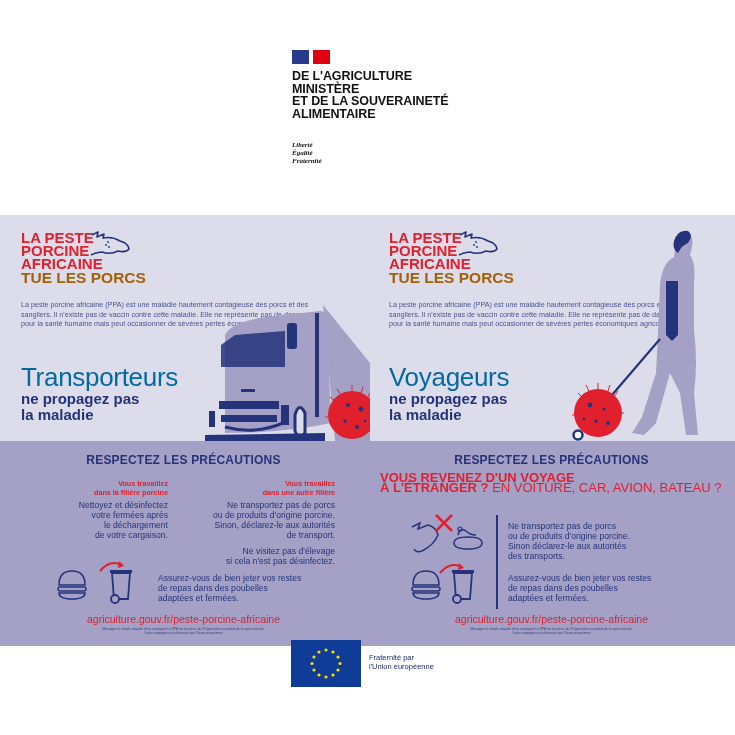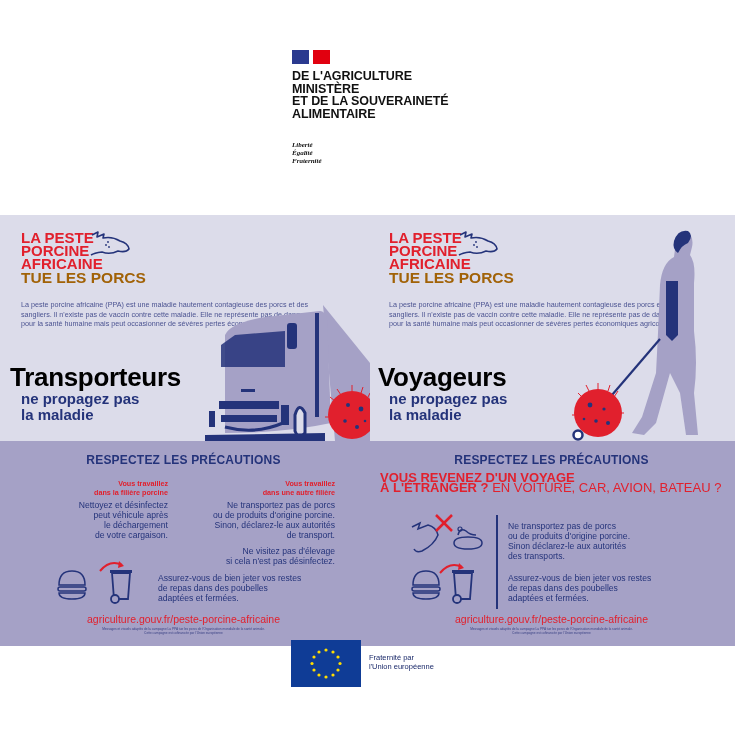--- a/index.html
+++ b/index.html
@@ -24,21 +24,21 @@
   .half.left { left: 0; }
   .half.right { left: 368px; }
 
   .headline { position: absolute; left: 21px; top: 16px; font-weight: 700; font-size: 15px; line-height: 13px; }
   .headline .red { color: #e1202d; display: block; }
   .headline .blue { color: #a16207; display: block; margin-top: 1px; font-size: 15.5px; }
   .pig-icon { position: absolute; left: 88px; top: 14px; width: 44px; height: 28px; }
 
   .intro { position: absolute; left: 21px; top: 85px; width: 290px; font-size: 7.2px; line-height: 9.5px; color: #4b5391; }
 
-  .audience { position: absolute; left: 10px; top: 148px; font-size: 26px; font-weight: 700; color: #000000; letter-spacing: -0.3px; line-height: 28px; }
+  .audience { position: absolute; left: 21px; top: 148px; font-size: 26px; font-weight: 400; color: #0369a1; letter-spacing: -0.3px; line-height: 28px; }
   .tagline { position: absolute; left: 21px; top: 176px; font-size: 15px; font-weight: 700; color: #24337a; line-height: 15.5px; }
 
   .illus { position: absolute; }
 
   .prec-title { position: absolute; left: 0; width: 367px; text-align: center; top: 238px; font-size: 12px; font-weight: 700; color: #24337a; letter-spacing: 0.2px; }
 
   .col { position: absolute; text-align: right; }
   .col-head { font-size: 7.2px; line-height: 9px; font-weight: 700; color: #e1202d; }
   .col-body { font-size: 8.6px; line-height: 10px; color: #24337a; margin-top: 3px; }
   .col-body2 { font-size: 8.6px; line-height: 10px; color: #24337a; margin-top: 6px; }
@@ -136,21 +136,21 @@
 
     <div class="prec-title">RESPECTEZ LES PRÉCAUTIONS</div>
 
     <div class="col" style="left:28px;top:264px;width:140px;">
       <div class="col-head">
         <div>Vous travaillez</div>
         <div>dans la filière porcine</div>
       </div>
       <div class="col-body">
         <div>Nettoyez et désinfectez</div>
-        <div>peut véhicule après</div>
+        <div>votre fermées après</div>
         <div>le déchargement</div>
         <div>de votre cargaison.</div>
       </div>
     </div>
 
     <div class="col" style="left:185px;top:264px;width:150px;">
       <div class="col-head">
         <div>Vous travaillez</div>
         <div>dans une autre filière</div>
       </div>

